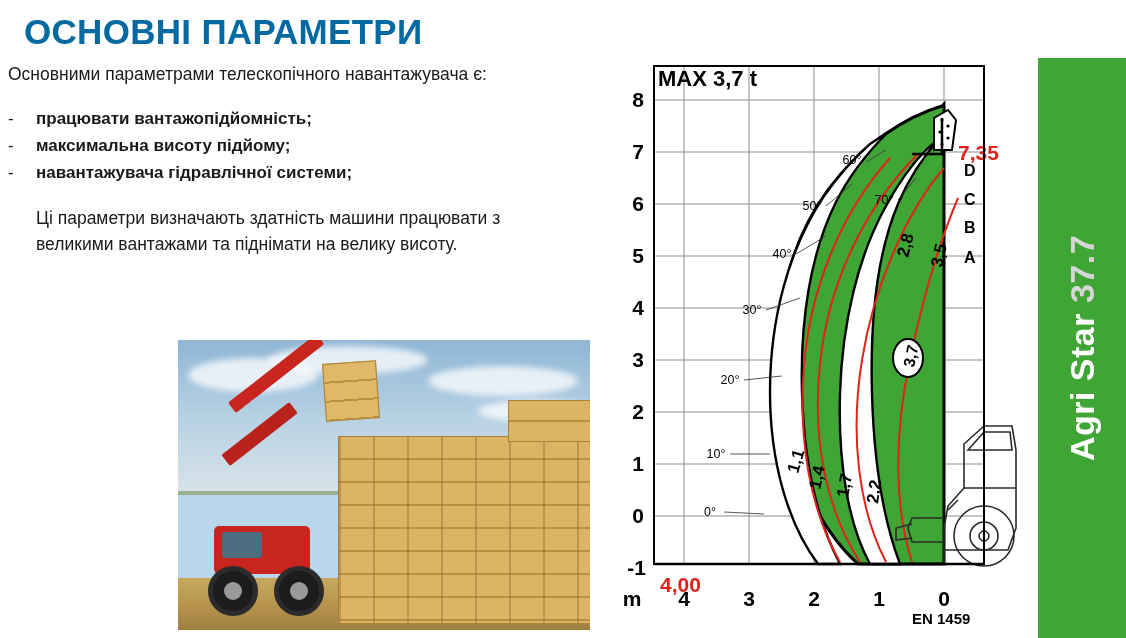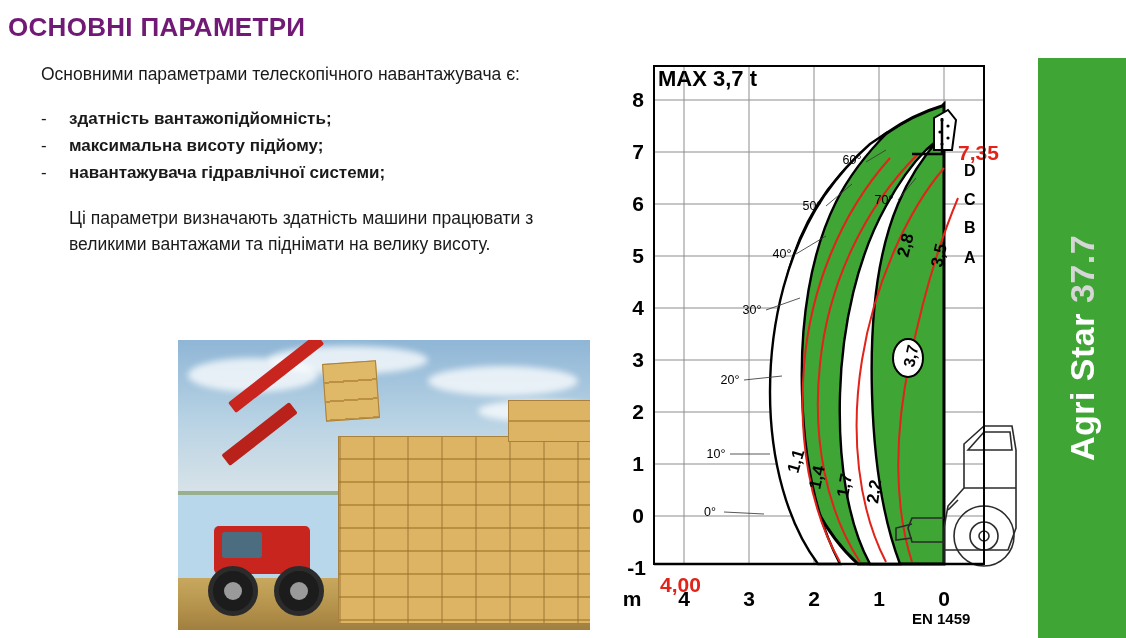--- a/index.html
+++ b/index.html
@@ -11,32 +11,32 @@
     width: 1126px;
     height: 638px;
     position: relative;
     overflow: hidden;
     font-family: "Liberation Sans", sans-serif;
   }
 
   
   .page-title {
     position: absolute;
+    left: 24px;
+    top: 12px;
+    font-size: 35px;
+    font-weight: bold;
+    color: #0369a1;
+    letter-spacing: 0.3px;
+  }
+
+  
+  .text-col {
+    position: absolute;
     left: 8px;
-    top: 12px;
-    font-size: 26px;
-    font-weight: bold;
-    color: #701a75;
-    letter-spacing: 0.3px;
-  }
-
-  
-  .text-col {
-    position: absolute;
-    left: 41px;
     top: 62px;
     width: 540px;
     color: #1a1a1a;
   }
   .intro {
     font-size: 17.5px;
     line-height: 1.42;
     margin-bottom: 18px;
   }
   .bullets {
@@ -177,21 +177,21 @@
 <body>
 
 <div class="page-title">ОСНОВНІ ПАРАМЕТРИ</div>
 
 <div class="text-col">
   <div class="intro">Основними параметрами телескопічного навантажувача є:</div>
 
   <ul class="bullets">
     <li>
       <span class="dash">-</span>
-      <span>здатність вантажопідйомність;</span>
+      <span>працювати вантажопідйомність;</span>
     </li>
     <li>
       <span class="dash">-</span>
       <span>максимальна висоту підйому;</span>
     </li>
     <li>
       <span class="dash">-</span>
       <span>навантажувача гідравлічної системи;</span>
     </li>
   </ul>

